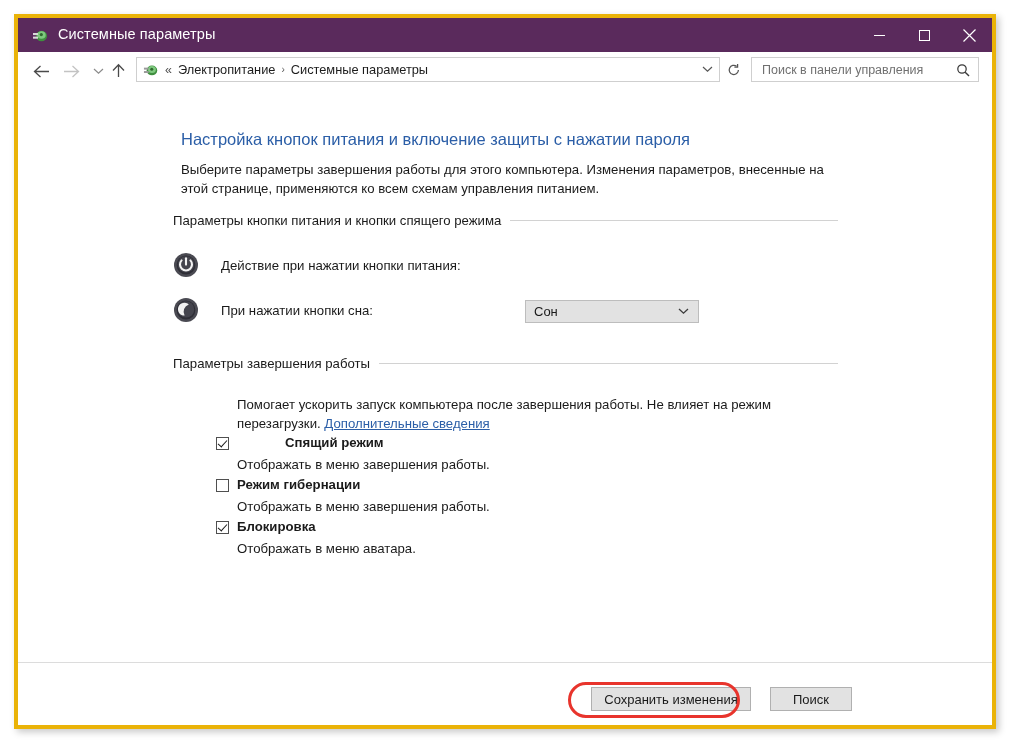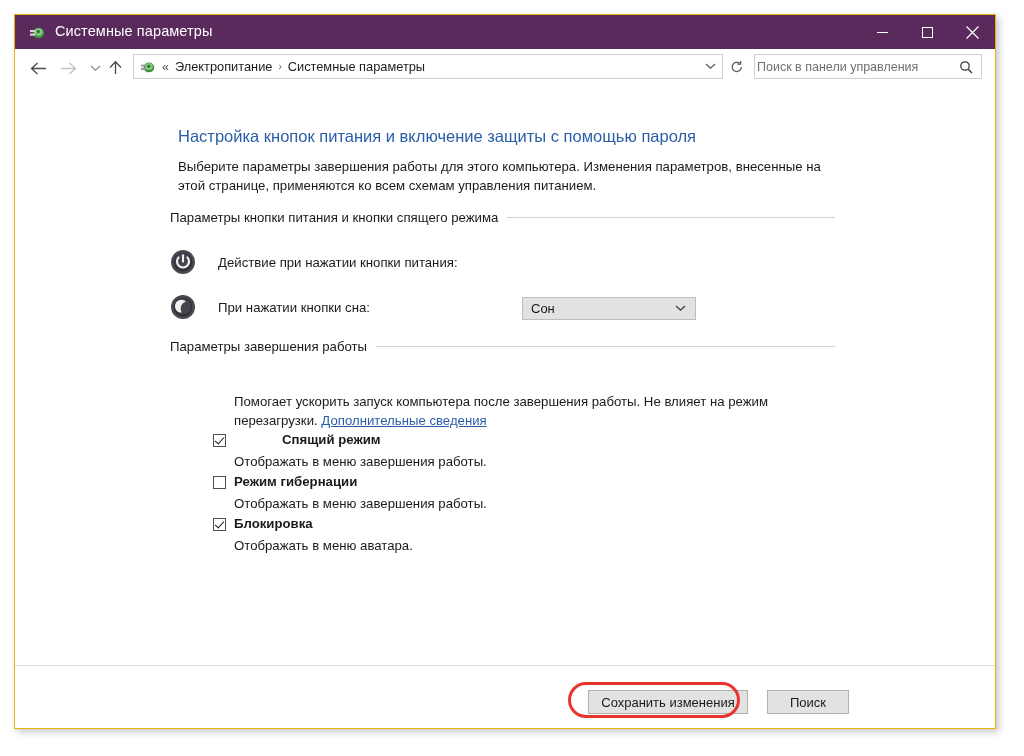--- a/index.html
+++ b/index.html
@@ -20,21 +20,21 @@
   }
 
   
   .window {
     position: absolute;
     left: 14px;
     top: 14px;
     width: 982px;
     height: 715px;
     background: #ffffff;
-    border: 1px solid #eab308;
+    border: 4px solid #eab308;
     box-sizing: border-box;
     box-shadow: 3px 3px 7px rgba(0,0,0,0.22);
   }
 
   
   .titlebar {
     position: absolute;
     left: 0; top: 0;
     width: 100%;
     height: 34px;
@@ -159,21 +159,21 @@
     border: 1px solid #cfcfcf;
     background: #ffffff;
     box-sizing: border-box;
     display: flex;
     align-items: center;
   }
   .searchbox input {
     border: none;
     outline: none;
     flex: 1;
-    margin-left: 0;
+    margin-left: 8px;
     font-size: 12.5px;
     color: #1c1c1c;
     font-family: "Liberation Sans", sans-serif;
     background: transparent;
   }
   .searchbox input::placeholder { color: #707070; }
   .search-icon {
     margin-right: 8px;
     color: #4a4a4a;
     flex: none;
@@ -445,21 +445,21 @@
           <svg width="14" height="14" viewBox="0 0 14 14">
             <circle cx="6" cy="6" r="4.2" stroke="#3a3a3a" stroke-width="1.25" fill="none"></circle>
             <path d="M9.2 9.2 L13 13" stroke="#3a3a3a" stroke-width="1.4"></path>
           </svg>
         </span>
       </div>
     </div>
 
     <div class="content">
 
-      <div class="page-title">Настройка кнопок питания и включение защиты с помощью пароля</div>
+      <div class="page-title">Настройка кнопок питания и включение защиты с нажатии пароля</div>
       <div class="page-desc">Выберите параметры завершения работы для этого компьютера. Изменения параметров, внесенные на этой странице, применяются ко всем схемам управления питанием.</div>
 
       <div class="group-head" style="top:123px;">
         <span>Параметры кнопки питания и кнопки спящего режима</span>
         <span class="rule"></span>
       </div>
 
       <div class="opt-row" style="top:162px;">
         <span class="opt-icon">
           <svg width="26" height="26" viewBox="0 0 26 26">
@@ -486,21 +486,21 @@
       </div>
       <div class="combo" style="left:507px; top:210px; width:174px;">
         <span class="val">Сон</span>
         <span class="arrow">
           <svg width="11" height="8" viewBox="0 0 11 8">
               <path d="M1 2 L5.5 6.2 L10 2" stroke="#3c3c3c" stroke-width="1.3" fill="none"></path>
             </svg>
         </span>
       </div>
 
-      <div class="group-head" style="top:252px;">
+      <div class="group-head" style="top:266px;">
         <span>Параметры завершения работы</span>
         <span class="rule"></span>
       </div>
 
       <div class="cb-sub" style="top:305px;">
         <span>Помогает ускорить запуск компьютера после завершения работы. Не влияет на режим перезагрузки. </span><a href="#">Дополнительные сведения</a>
       </div>
 
       <div class="cbrow" style="top:345px;gap:48px;">
         <span class="cbox checked"></span>

